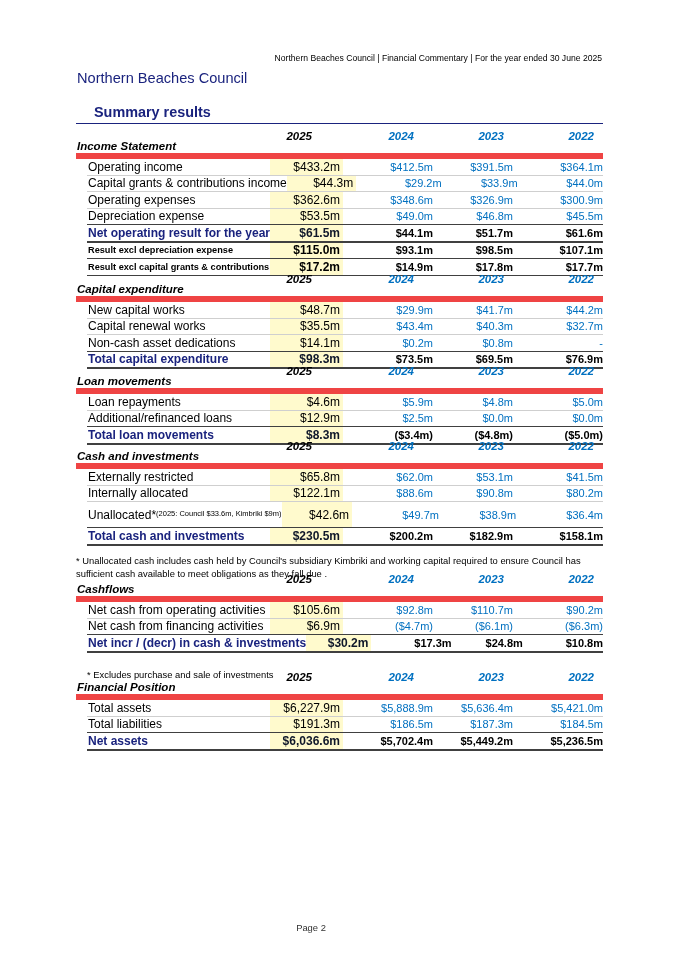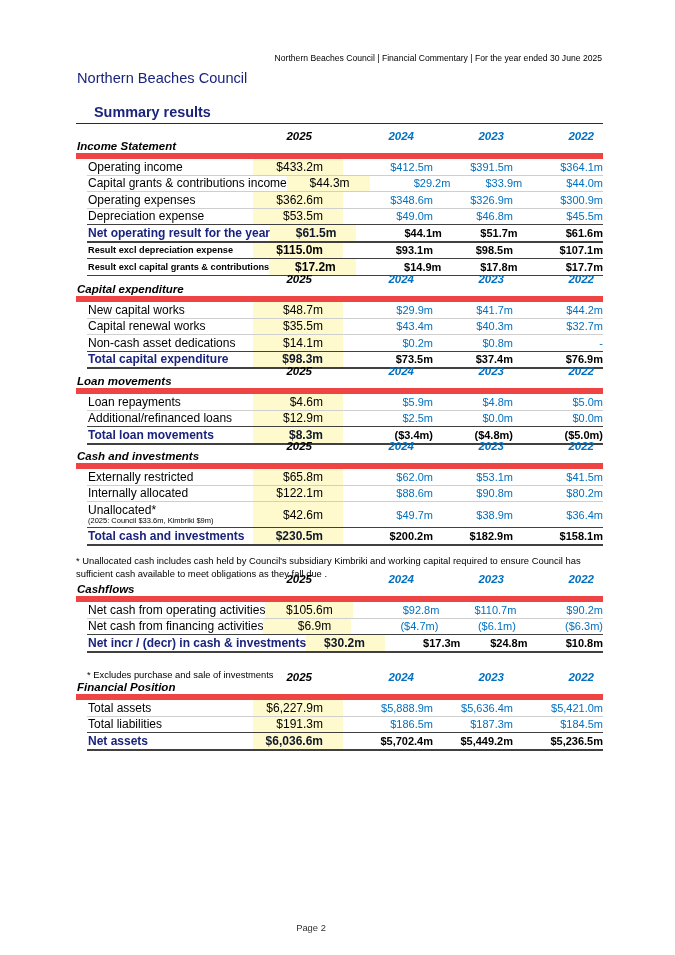--- a/index.html
+++ b/index.html
@@ -15,34 +15,34 @@
   .hdr .c { text-align: right; padding-bottom: 11px; }
   .hdr .c.y25 { width: 66px; padding-right: 32px; text-align:right; color:#000; }
   .hdr .c.y { color: #0070c0; }
   .hdr .c.y24 { width: 70px; padding-right: 20px; }
   .hdr .c.y23 { width: 70px; padding-right: 20px; }
   .hdr .c.y22 { width: 70px; padding-right: 9px; }
 
   .row { display: flex; margin-left: 11px; align-items: center; border-bottom: 1.5px solid #cfcfcf; height: 15.5px; font-size: 12px; }
   .row .lbl { flex: 1; padding-left: 1px; white-space: nowrap; }
   .row .v { text-align: right; font-size: 11px; color: #0070c0; }
-  .row .v25 { width: 70px; text-align: right; background: #fffacd; height: 100%; display:flex; align-items:center; justify-content:flex-end; padding-right: 20px; font-size: 12px; color:#000; }
+  .row .v25 { width: 70px; text-align: right; background: #fffacd; height: 100%; display:flex; align-items:center; justify-content:flex-end; padding-right: 3px; font-size: 12px; color:#000; }
   .row .v24 { width: 90px; }
   .row .v23 { width: 80px; }
   .row .v22 { width: 90px; }
   .row.dark { border-bottom: 1.5px solid #404040; }
   .row.total { border-bottom: 2px solid #404040; font-weight: bold; color: #1a237e; }
   .row.total .lbl { font-size: 12px; }
   .row.total .v25 { color: #0f172a; font-weight:bold; font-size: 12px; }
   .row.total .v { color: #000; font-weight: bold; font-size: 11px; }
   .row.small .lbl { font-size: 9.2px; font-weight: bold; }
   .row.small .v25 { font-weight: bold; font-size: 12px; }
   .row.small .v { color: #000; font-weight: bold; }
   .row.tall { height: 25px; }
-  .row.tall .lbl { display:flex; flex-direction:column; line-height: 12px; }
+  .row.tall .lbl { display:flex; flex-direction:row; line-height: 12px; }
   .row.tall .lbl .sub { font-size: 7.5px; line-height: 9px; }
   .note { font-size: 9.4px; line-height: 13px; }
   .note-inline { font-size: 9.4px; margin-left: 11px; margin-top: 16px; }
   .page-num { position: absolute; top: 922px; left: 0; width: 622px; text-align: center; font-size: 9.4px; color: #333; }
 </style>
 </head>
 <body>
 
 <div class="running-header">Northern Beaches Council | Financial Commentary | For the year ended 30 June 2025</div>
 <div class="org-title">Northern Beaches Council</div>
@@ -134,21 +134,21 @@
         <div class="lbl">Non-cash asset dedications</div>
         <div class="v25">$14.1m</div>
         <div class="v v24">$0.2m</div>
         <div class="v v23">$0.8m</div>
         <div class="v v22">-</div>
       </div>
       <div class="row total">
         <div class="lbl">Total capital expenditure</div>
         <div class="v25">$98.3m</div>
         <div class="v v24">$73.5m</div>
-        <div class="v v23">$37.4m</div>
+        <div class="v v23">$69.5m</div>
         <div class="v v22">$76.9m</div>
       </div>
     </div>
     <div class="tbl" style="top: 372px;">
       <div class="hdr">
         <div class="lbl">Loan movements</div>
         <div class="c y25">2025</div>
         <div class="c y24 y">2024</div>
         <div class="c y23 y">2023</div>
         <div class="c y22 y">2022</div>

